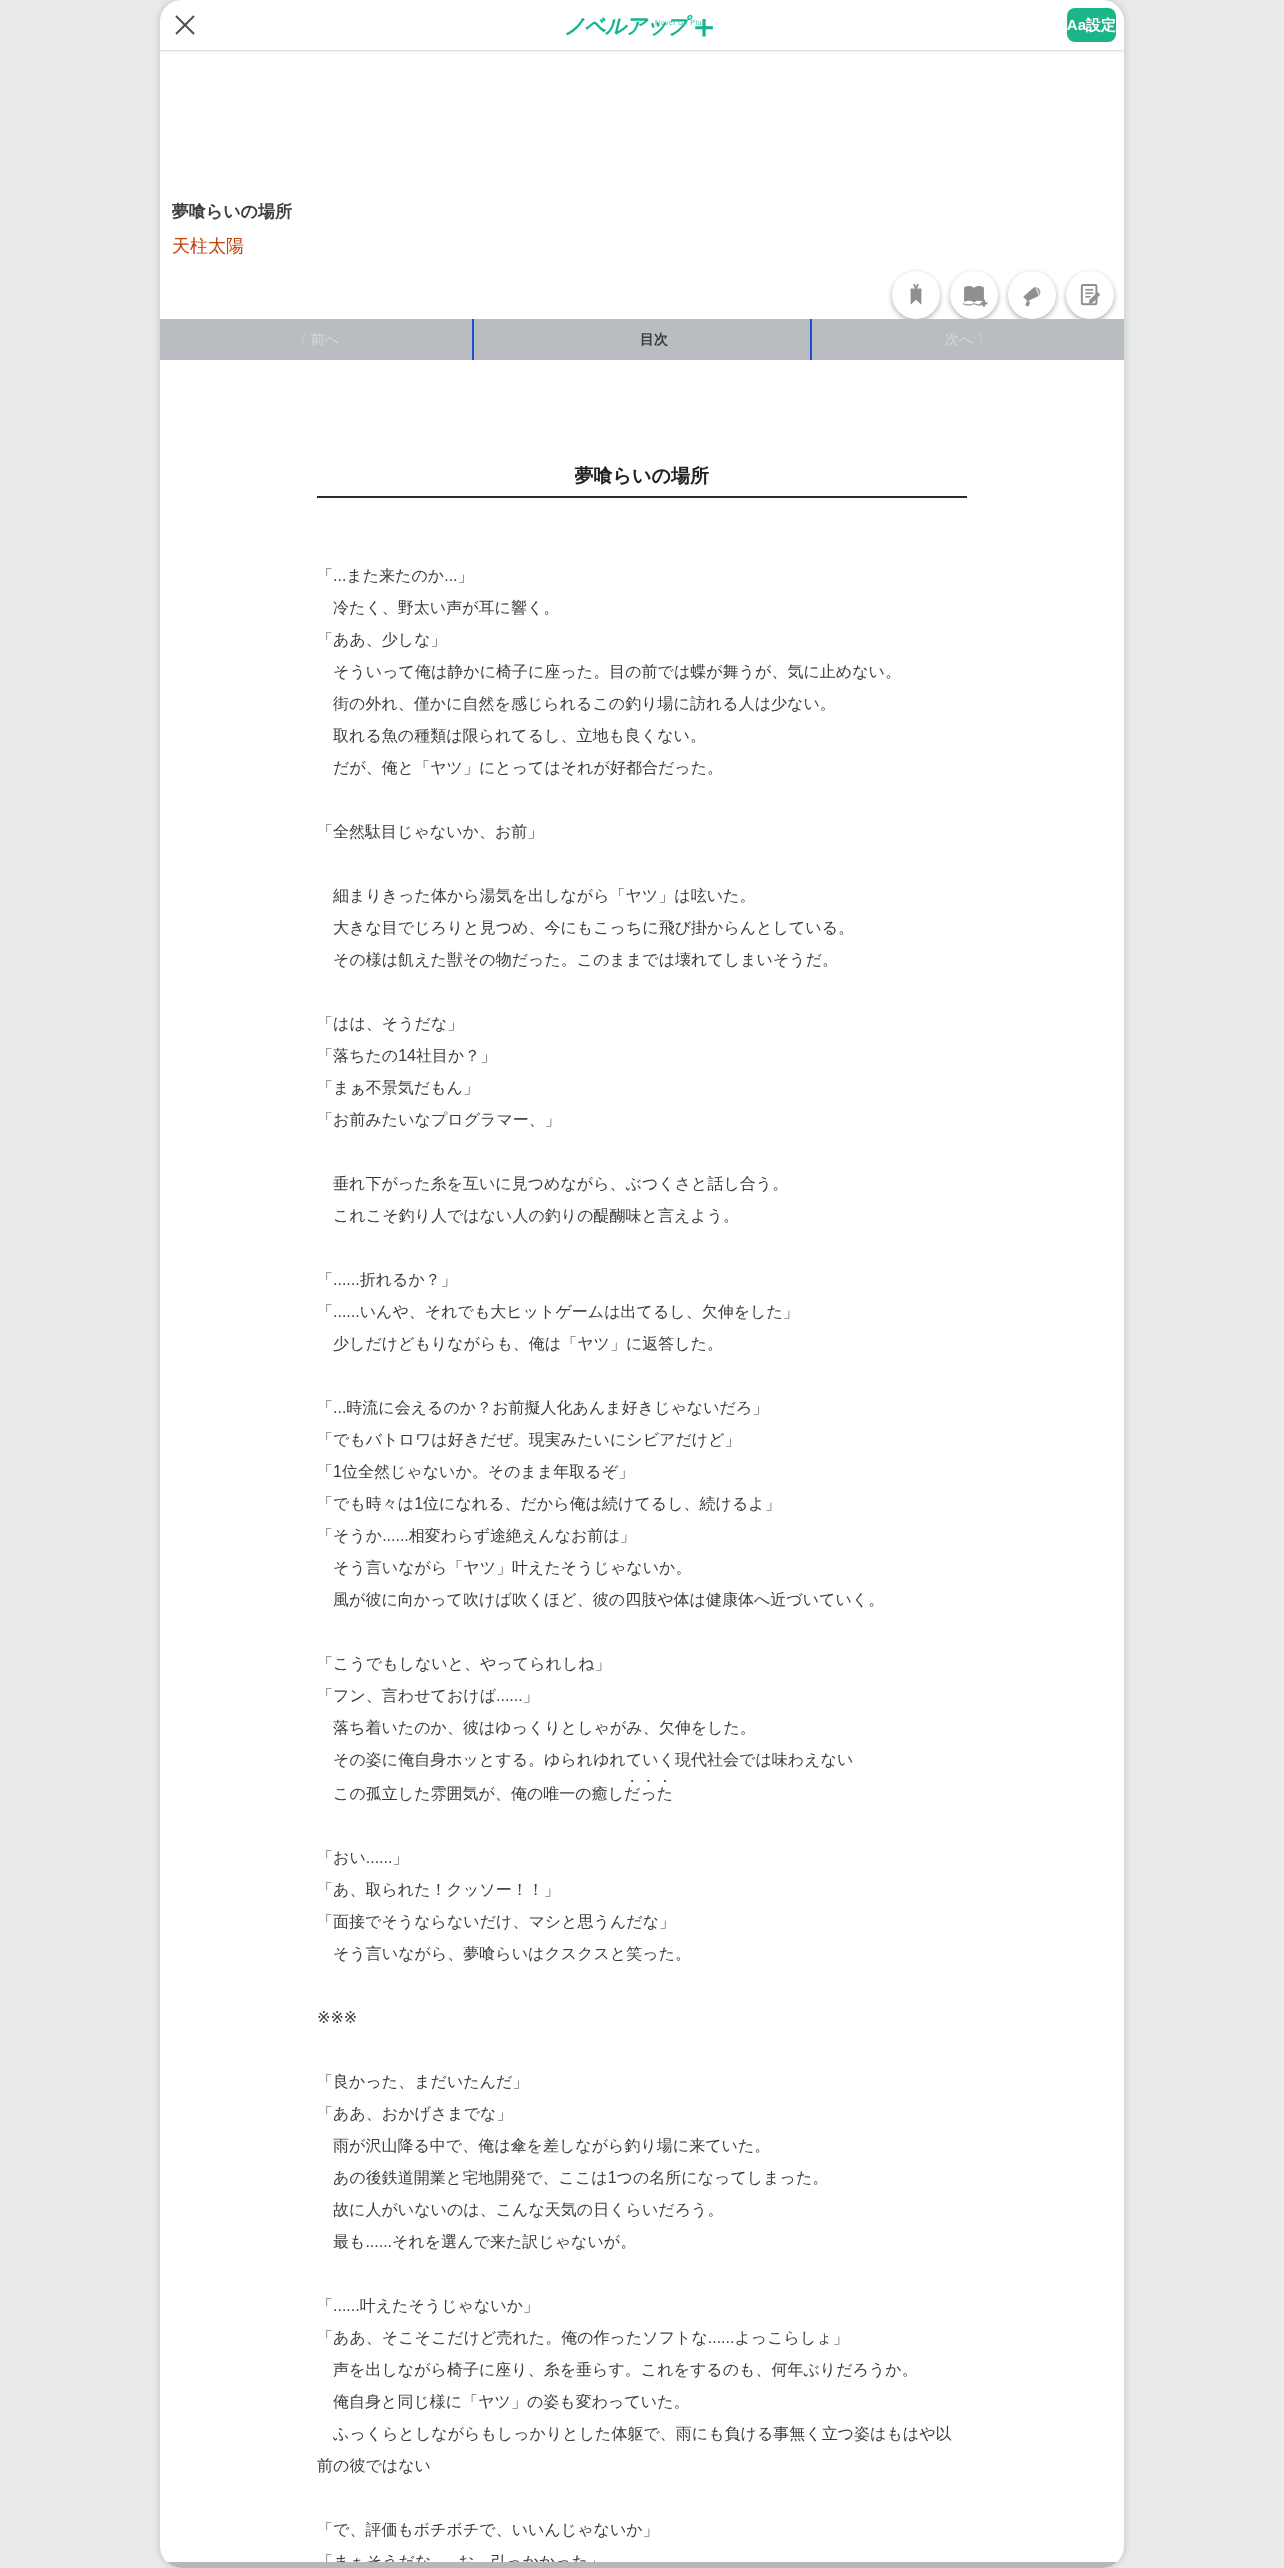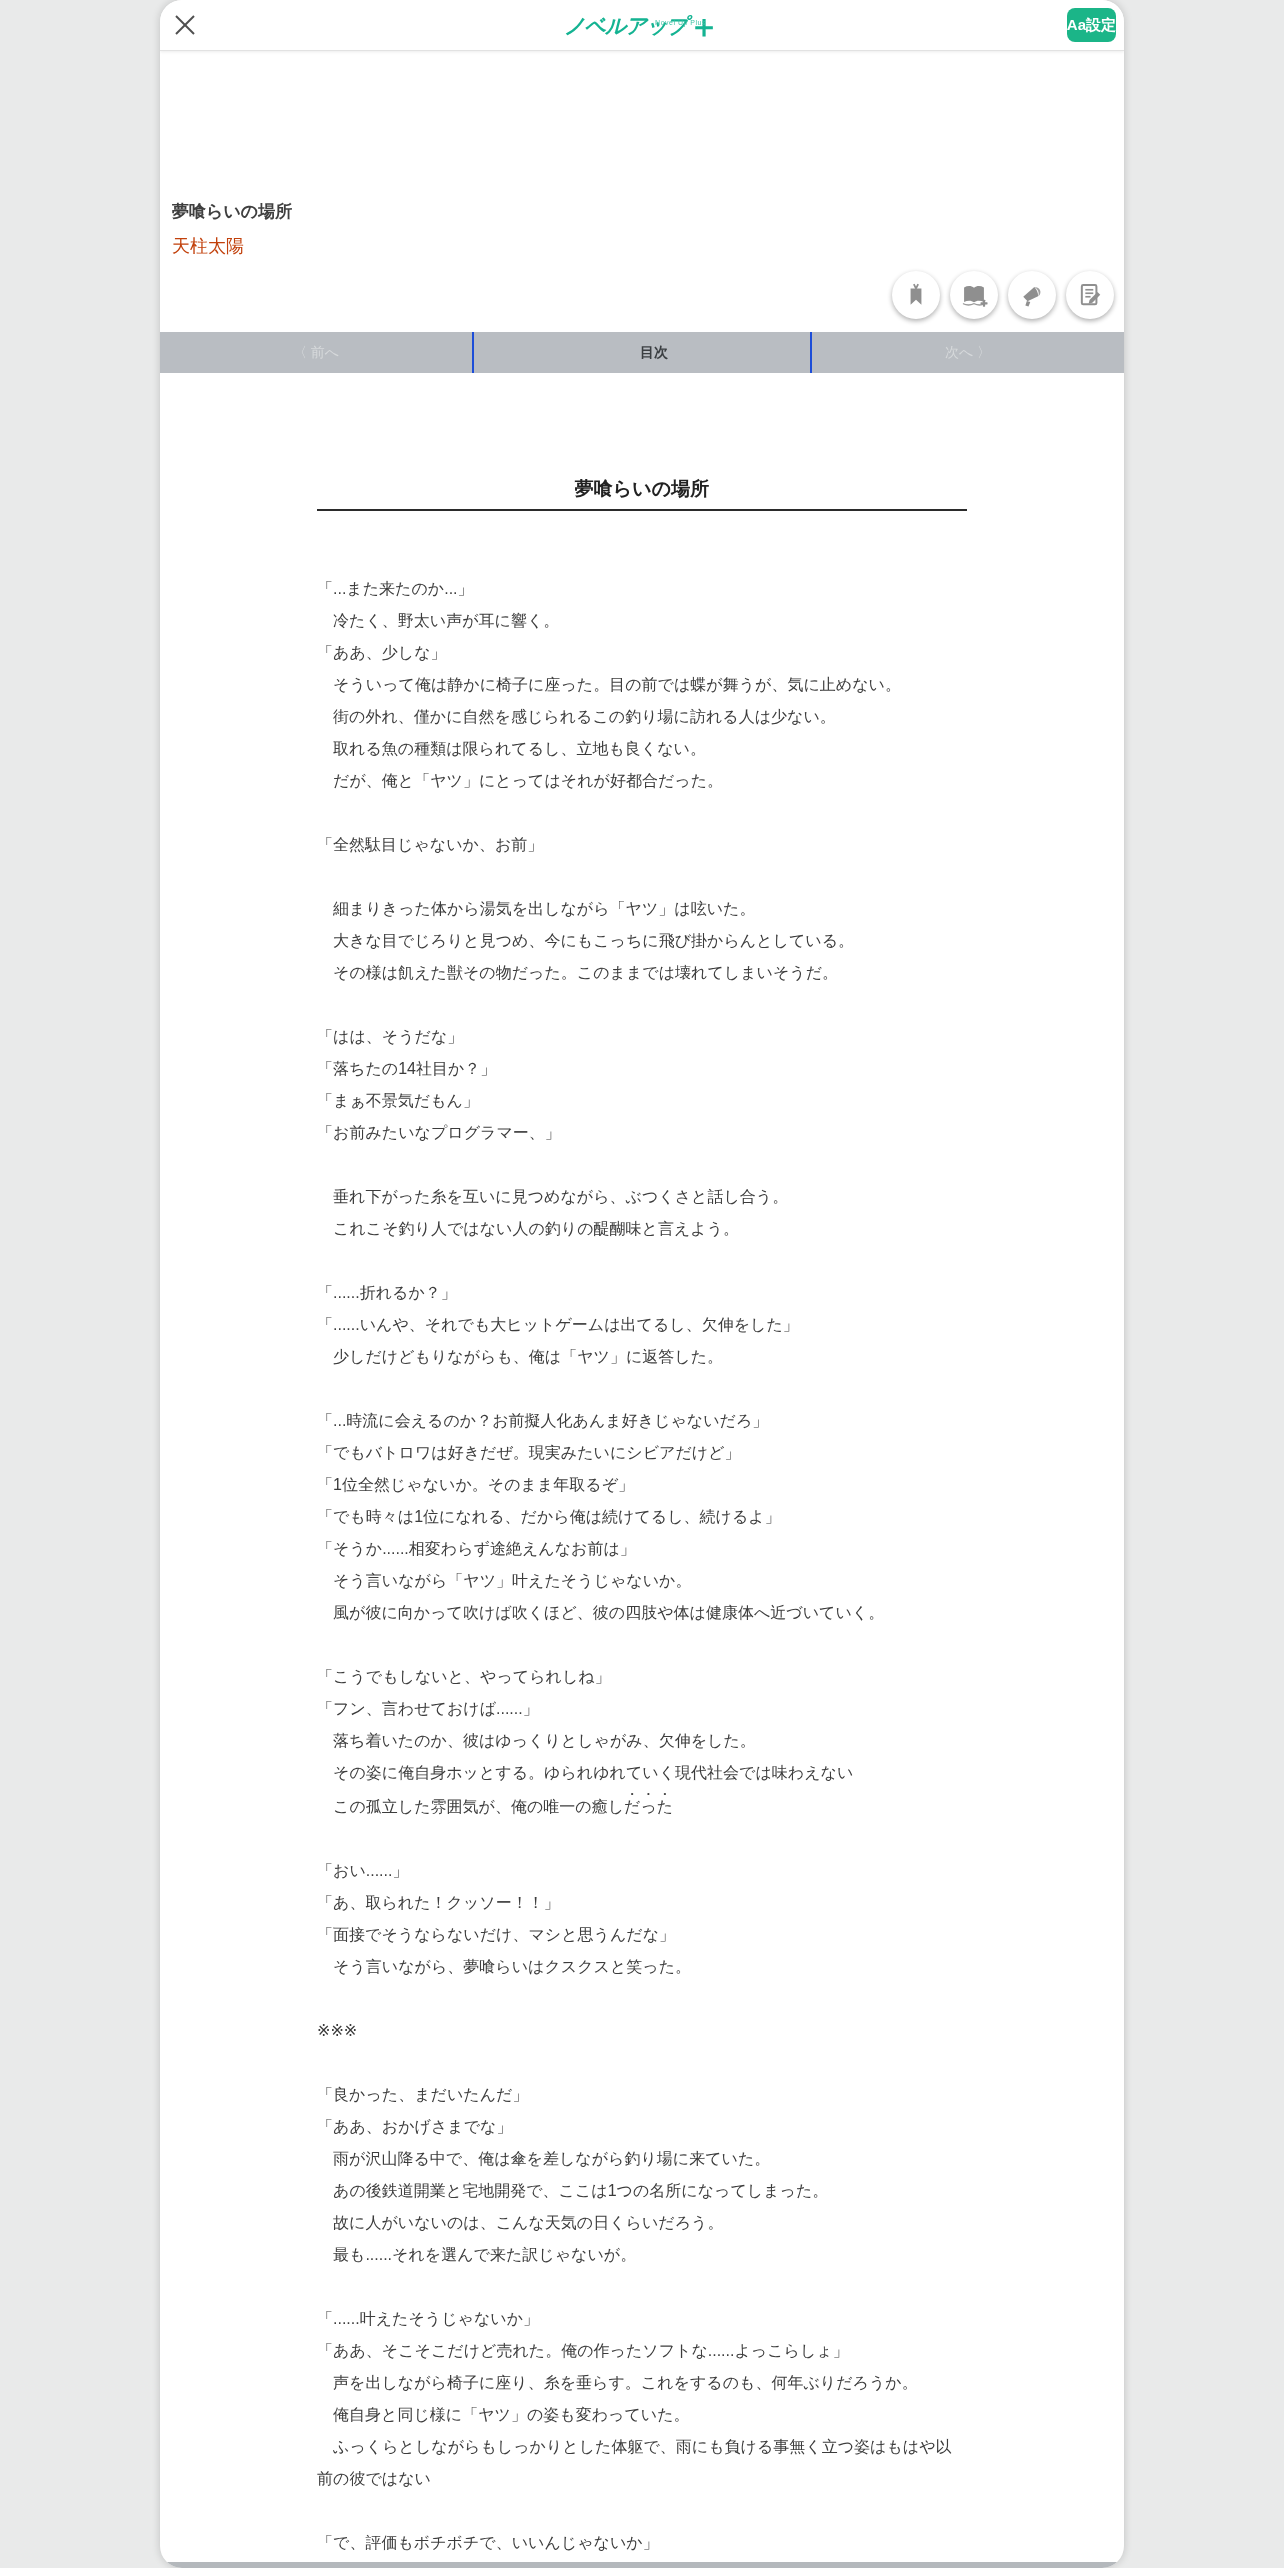--- a/index.html
+++ b/index.html
@@ -67,21 +67,21 @@
   }
   .act-btn{
     width:48px;height:48px;border-radius:50%;
     background:#fff;border:none;cursor:pointer;padding:0;
     box-shadow:0 2px 5px rgba(0,0,0,.32);
     display:flex;align-items:center;justify-content:center;
   }
   .act-btn svg{display:block;}
   
   .navbar{
-    display:flex;margin-top:13px;height:41px;background:#1d4ed8;gap:2px;
+    display:flex;height:41px;background:#1d4ed8;gap:2px;
   }
   .nav-cell{
     flex:1;background:#b9bdc2;border:none;cursor:pointer;
     font-size:14px;line-height:41px;text-align:center;padding:0;
     font-family:inherit;
   }
   .nav-cell.disabled{color:#d6d9db;}
   .nav-cell.active{color:#3b3f42;font-weight:700;padding-left:24px;}
   
   .episode{width:650px;margin:0 auto;padding-top:104px;}

